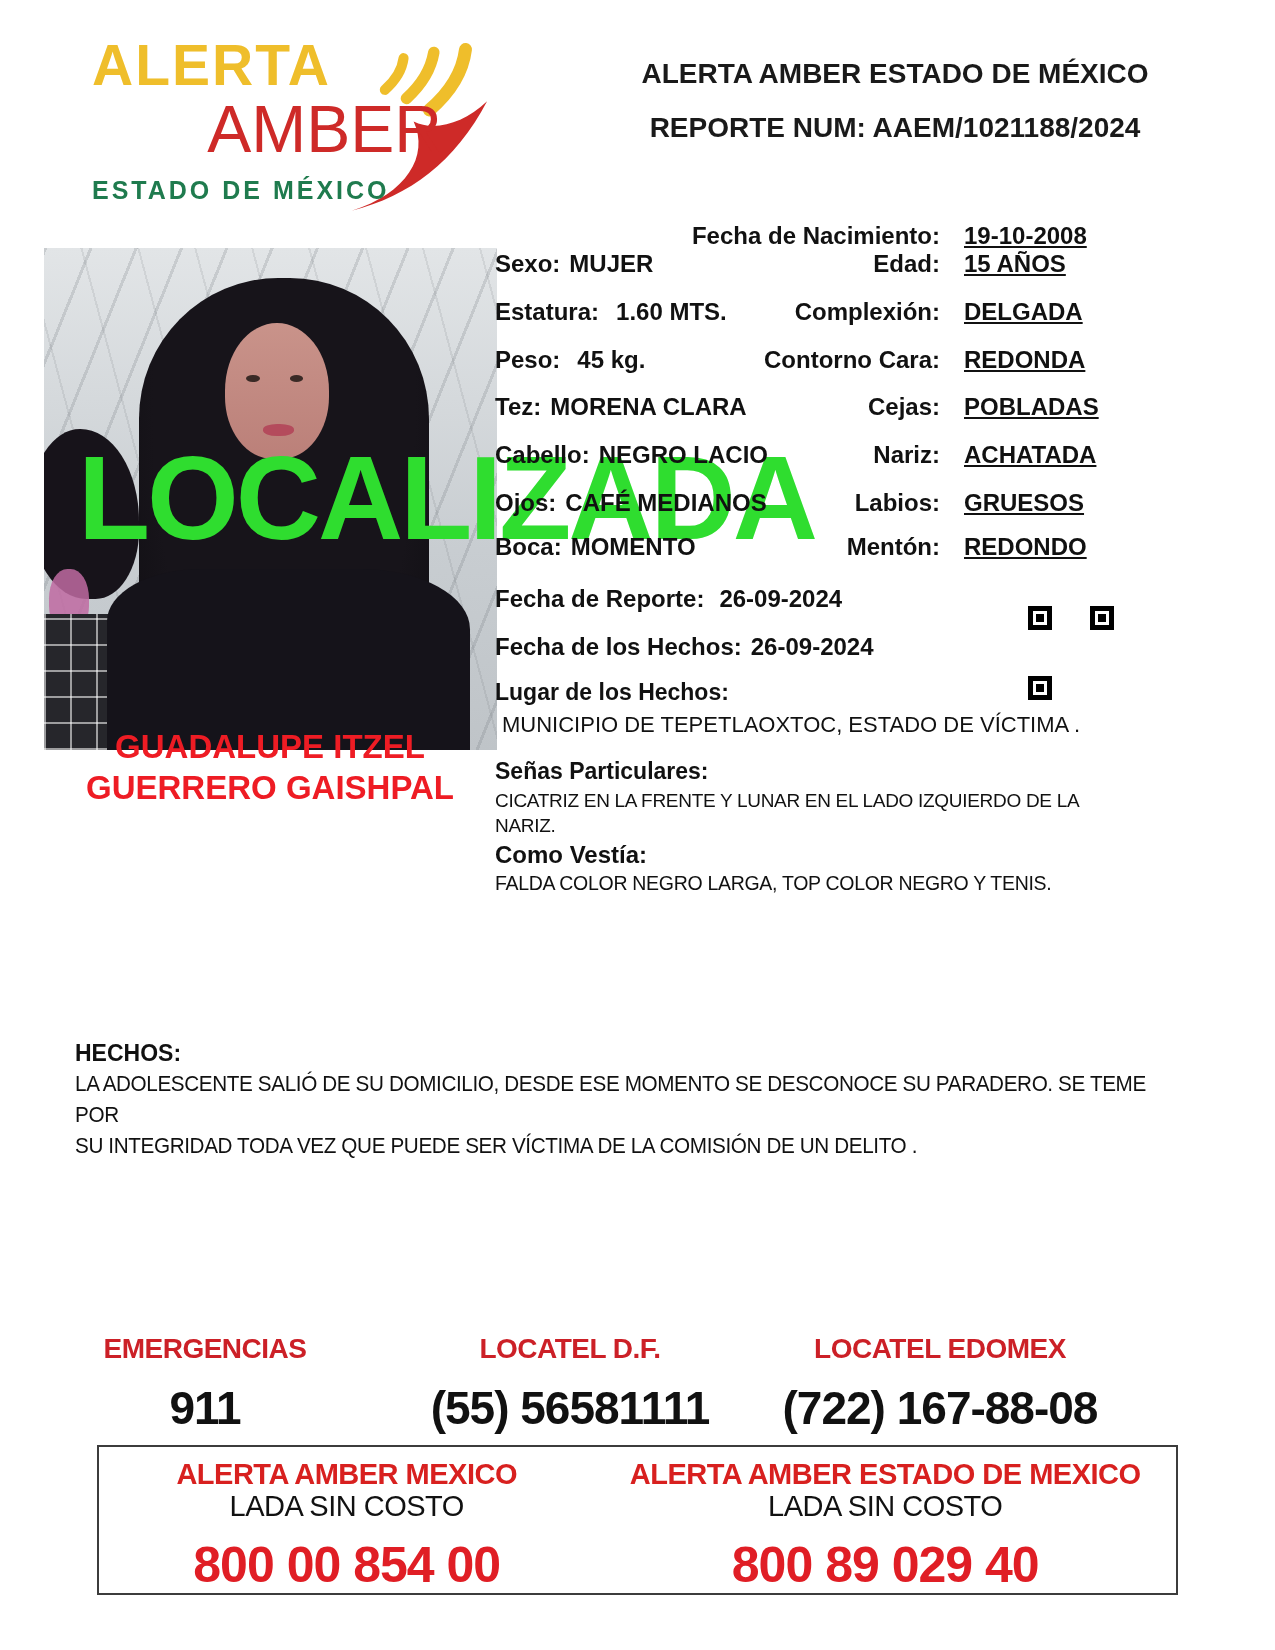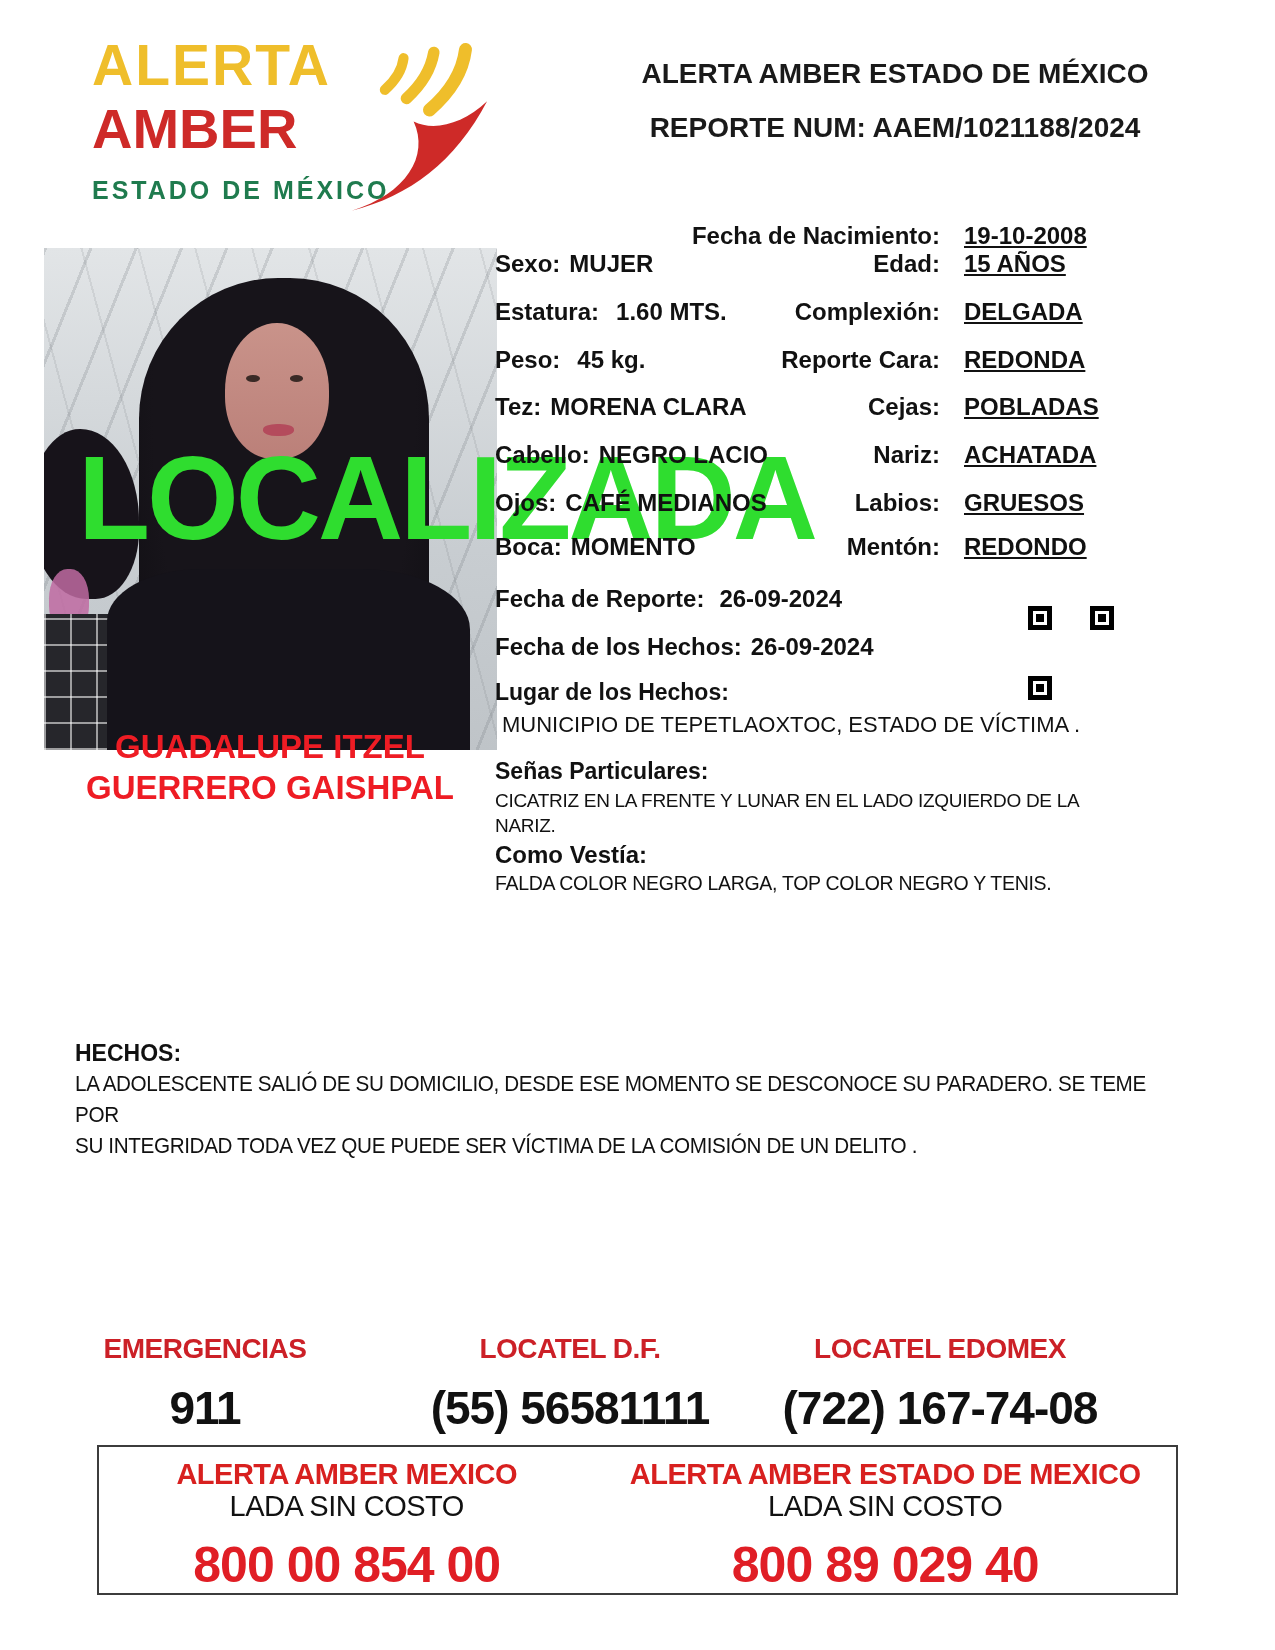--- a/index.html
+++ b/index.html
@@ -3,21 +3,21 @@
 <meta charset="utf-8">
 <style>
   * { margin:0; padding:0; box-sizing:border-box; }
   html,body { background:#ffffff; }
   body { font-family:"Liberation Sans","DejaVu Sans",sans-serif; }
   #page { position:relative; width:1275px; height:1650px; background:#fff; overflow:hidden; }
 
   
   #logo { position:absolute; left:92px; top:36px; width:350px; }
   .logo-alerta { font-size:57px; font-weight:bold; letter-spacing:2px; color:#EFBE2B; line-height:58px; }
-  .logo-amber  { font-size:56px; font-weight:bold; letter-spacing:0px; color:#CE2A28; line-height:78px; margin-top:-4px; }
+  .logo-amber  { font-size:66px; font-weight:normal; letter-spacing:0px; color:#CE2A28; line-height:78px; margin-top:-4px;text-align:right; }
   .logo-estado { font-size:25px; font-weight:bold; letter-spacing:3px; color:#1F7B4E; margin-top:8px; }
   #logo-wave { position:absolute; left:226px; top:2px; z-index:0; }
   .logo-text { position:relative; z-index:1; }
 
   
   #title-block { position:absolute; left:610px; top:58px; width:570px; text-align:center; color:#1a1a1a; }
   .title-line { font-size:28px; font-weight:bold; }
   .title-line + .title-line { margin-top:22px; }
 
   
@@ -173,21 +173,21 @@
   </div>
   <div class="field-row row-right" style="top:250px">
     <span class="f-label">Edad:</span>
     <span class="f-value">15 AÑOS</span>
   </div>
   <div class="field-row row-right" style="top:298px">
     <span class="f-label">Complexión:</span>
     <span class="f-value">DELGADA</span>
   </div>
   <div class="field-row row-right" style="top:346px">
-    <span class="f-label">Reporte Cara:</span>
+    <span class="f-label">Contorno Cara:</span>
     <span class="f-value">REDONDA</span>
   </div>
   <div class="field-row row-right" style="top:393px">
     <span class="f-label">Cejas:</span>
     <span class="f-value">POBLADAS</span>
   </div>
   <div class="field-row row-right" style="top:441px">
     <span class="f-label">Nariz:</span>
     <span class="f-value">ACHATADA</span>
   </div>
@@ -236,21 +236,21 @@
   <div class="contact-col" id="contact-911">
     <div class="contact-label">EMERGENCIAS</div>
     <div class="contact-number">911</div>
   </div>
   <div class="contact-col" id="contact-df">
     <div class="contact-label">LOCATEL D.F.</div>
     <div class="contact-number">(55) 56581111</div>
   </div>
   <div class="contact-col" id="contact-edomex">
     <div class="contact-label">LOCATEL EDOMEX</div>
-    <div class="contact-number">(722) 167-74-08</div>
+    <div class="contact-number">(722) 167-88-08</div>
   </div>
 
   <div id="bottom-box">
     <div class="box-col box-col1">
       <div class="box-title">ALERTA AMBER MEXICO</div>
       <div class="box-lada">LADA SIN COSTO</div>
       <div class="box-number">800 00 854 00</div>
     </div>
     <div class="box-col box-col2">
       <div class="box-title">ALERTA AMBER ESTADO DE MEXICO</div>

